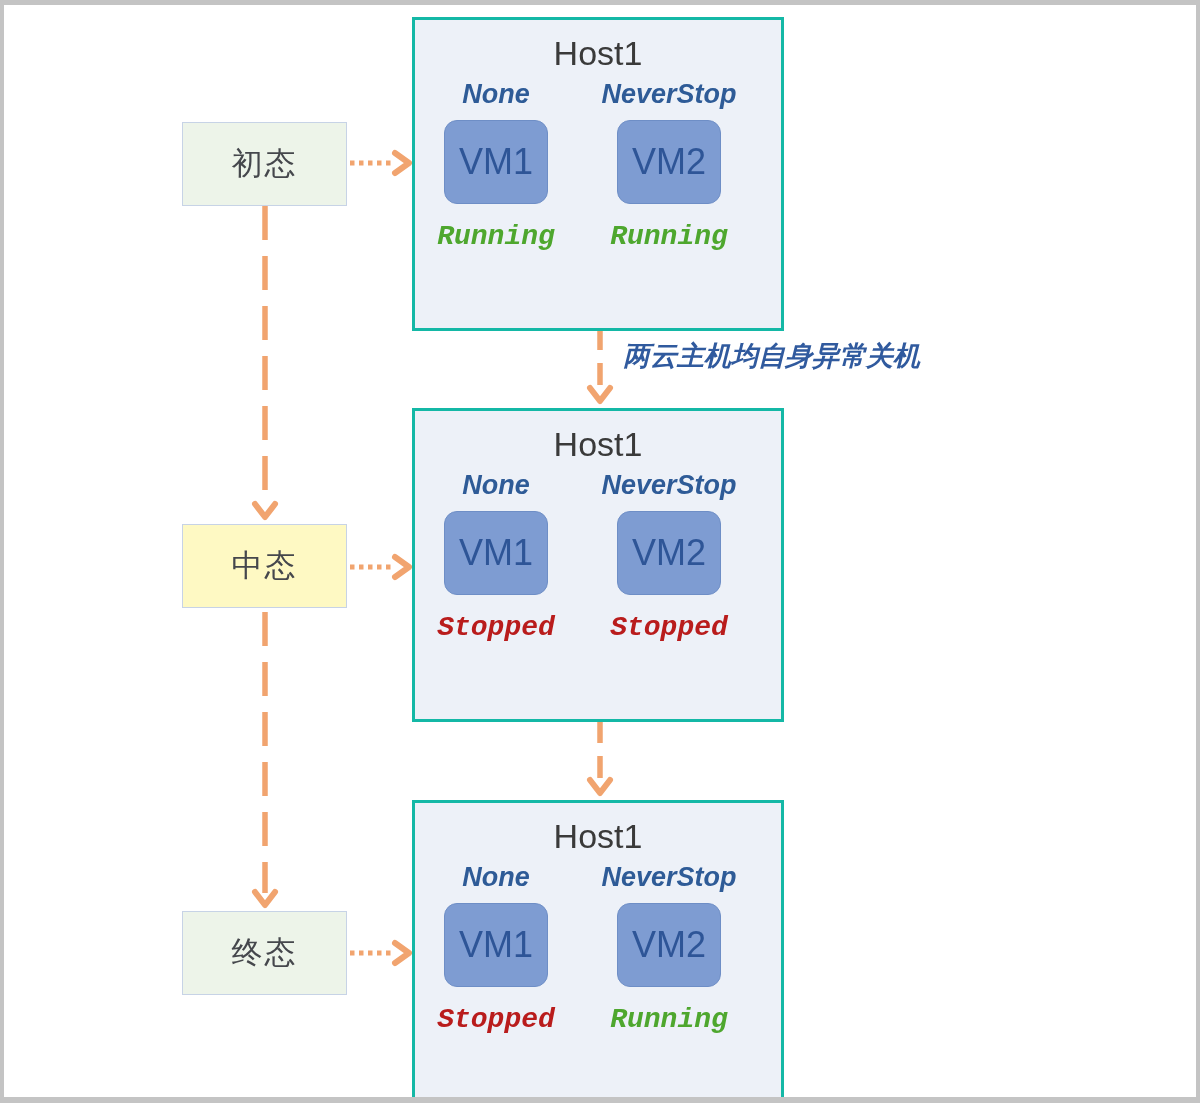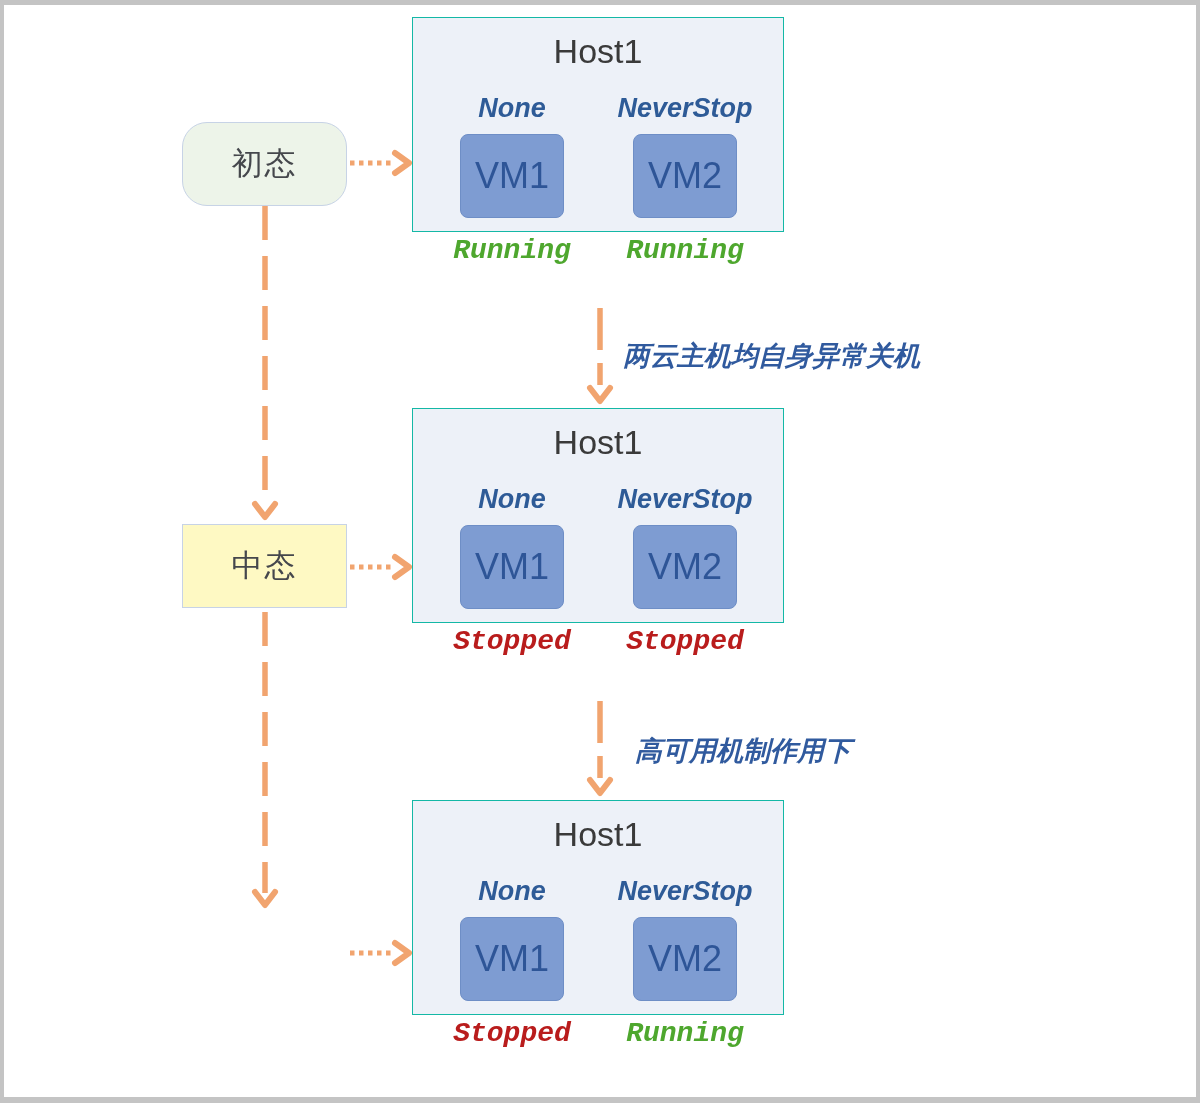--- a/index.html
+++ b/index.html
@@ -14,49 +14,49 @@
     background:#ffffff;
     overflow:hidden;
   }
   
   .state{
     position:absolute;left:178px;width:165px;height:84px;
     box-sizing:border-box;border:1px solid #c7d3e6;
     display:flex;align-items:center;justify-content:center;
     font-size:31px;color:#45474c;letter-spacing:2px;
   }
-  .state[data-variant="green"]{background:#edf4e9;border-radius:25px;}
+  .state[data-variant="green"]{background:#edf4e9;}
   .state[data-variant="pink"]{background:#fef9c3;}
   .state-initial{top:117px;}
   .state-middle{top:519px;}
   .state-final{top:906px;}
   
   .host{
-    position:absolute;left:408px;width:372px;height:215px;
-    box-sizing:border-box;background:#edf1f8;border:1px solid #14b8a6;
+    position:absolute;left:408px;width:372px;height:314px;
+    box-sizing:border-box;background:#edf1f8;border:3px solid #14b8a6;
   }
   .host-1{top:12px;}
   .host-2{top:403px;}
   .host-3{top:795px;}
   .host-title{
     padding-top:12px;text-align:center;
     font-size:34px;line-height:42px;color:#3a3a3a;
   }
   .vm-row{
     display:grid;grid-template-columns:150px 150px;column-gap:23px;
-    padding-left:24px;margin-top:16px;text-align:center;
+    padding-left:6px;text-align:center;
   }
   .vm-col{display:flex;flex-direction:column;align-items:center;}
   .vm-policy{
     font-size:27px;line-height:40px;margin-bottom:6px;
     font-style:italic;font-weight:600;color:#2e5b97;
   }
   .vm-box{
     width:104px;height:84px;box-sizing:border-box;
-    background:#7e9cd2;border:1px solid #6e8ec6;border-radius:8px;
+    background:#7e9cd2;border:1px solid #6e8ec6;border-radius:13px;
     display:flex;align-items:center;justify-content:center;
   }
   .vm-name{font-size:36px;color:#2e5597;}
   .vm-status{
     margin-top:16px;font-size:28px;line-height:34px;
     font-style:italic;font-weight:700;font-family:Liberation Mono, monospace;
   }
   .vm-status[data-variant="green"]{color:#4ea72e;}
   .vm-status[data-variant="red"]{color:#b91c1c;}
   
@@ -73,20 +73,23 @@
 </head>
 <body>
 
 <div class="canvas">
 
   <div class="state state-initial" data-variant="green">
     <span>初态</span>
   </div>
   <div class="state state-middle" data-variant="pink">
     <span>中态</span>
+  </div>
+  <div class="state state-final" data-variant="green">
+    <span>终态</span>
   </div>
 
   <div class="arrow" style="left:247px;top:201px;">
     <svg width="28" height="316" viewBox="0 0 28 316">
       <line x1="14" y1="0" x2="14" y2="299" stroke="#F1A46F" stroke-width="5.5" stroke-dasharray="34 16"></line>
       <path d="M4 298 L14 311 L24 298" fill="none" stroke="#F1A46F" stroke-width="6" stroke-linecap="round" stroke-linejoin="round"></path>
     </svg>
   </div>
   <div class="arrow" style="left:247px;top:607px;">
     <svg width="28" height="298" viewBox="0 0 28 298">
@@ -121,21 +124,20 @@
     </svg>
   </div>
   <div class="arrow" style="left:582px;top:696px;">
     <svg width="28" height="97" viewBox="0 0 28 97">
       <line x1="14" y1="0" x2="14" y2="80" stroke="#F1A46F" stroke-width="5.5" stroke-dasharray="42 13 22 200"></line>
       <path d="M4 79 L14 92 L24 79" fill="none" stroke="#F1A46F" stroke-width="6" stroke-linecap="round" stroke-linejoin="round"></path>
     </svg>
   </div>
 
   <div class="transition-label transition-label-1">两云主机均自身异常关机</div>
-  <div class="transition-label transition-label-2">高可用机制作用下</div>
 
   <div class="host host-1">
     <div class="host-title">Host1</div>
     <div class="vm-row">
       <div class="vm-col">
         <div class="vm-policy">None</div>
         <div class="vm-box">
           <span class="vm-name">VM1</span>
         </div>
         <div class="vm-status" data-variant="green">Running</div>

